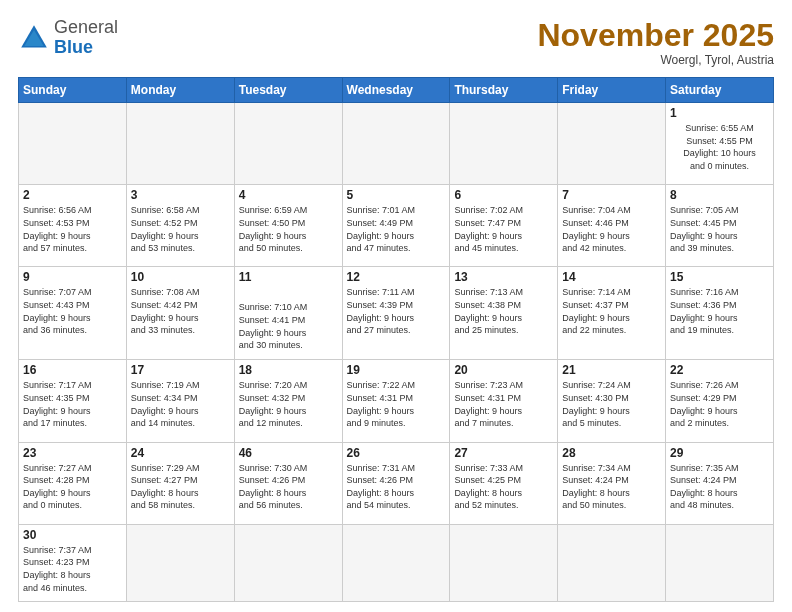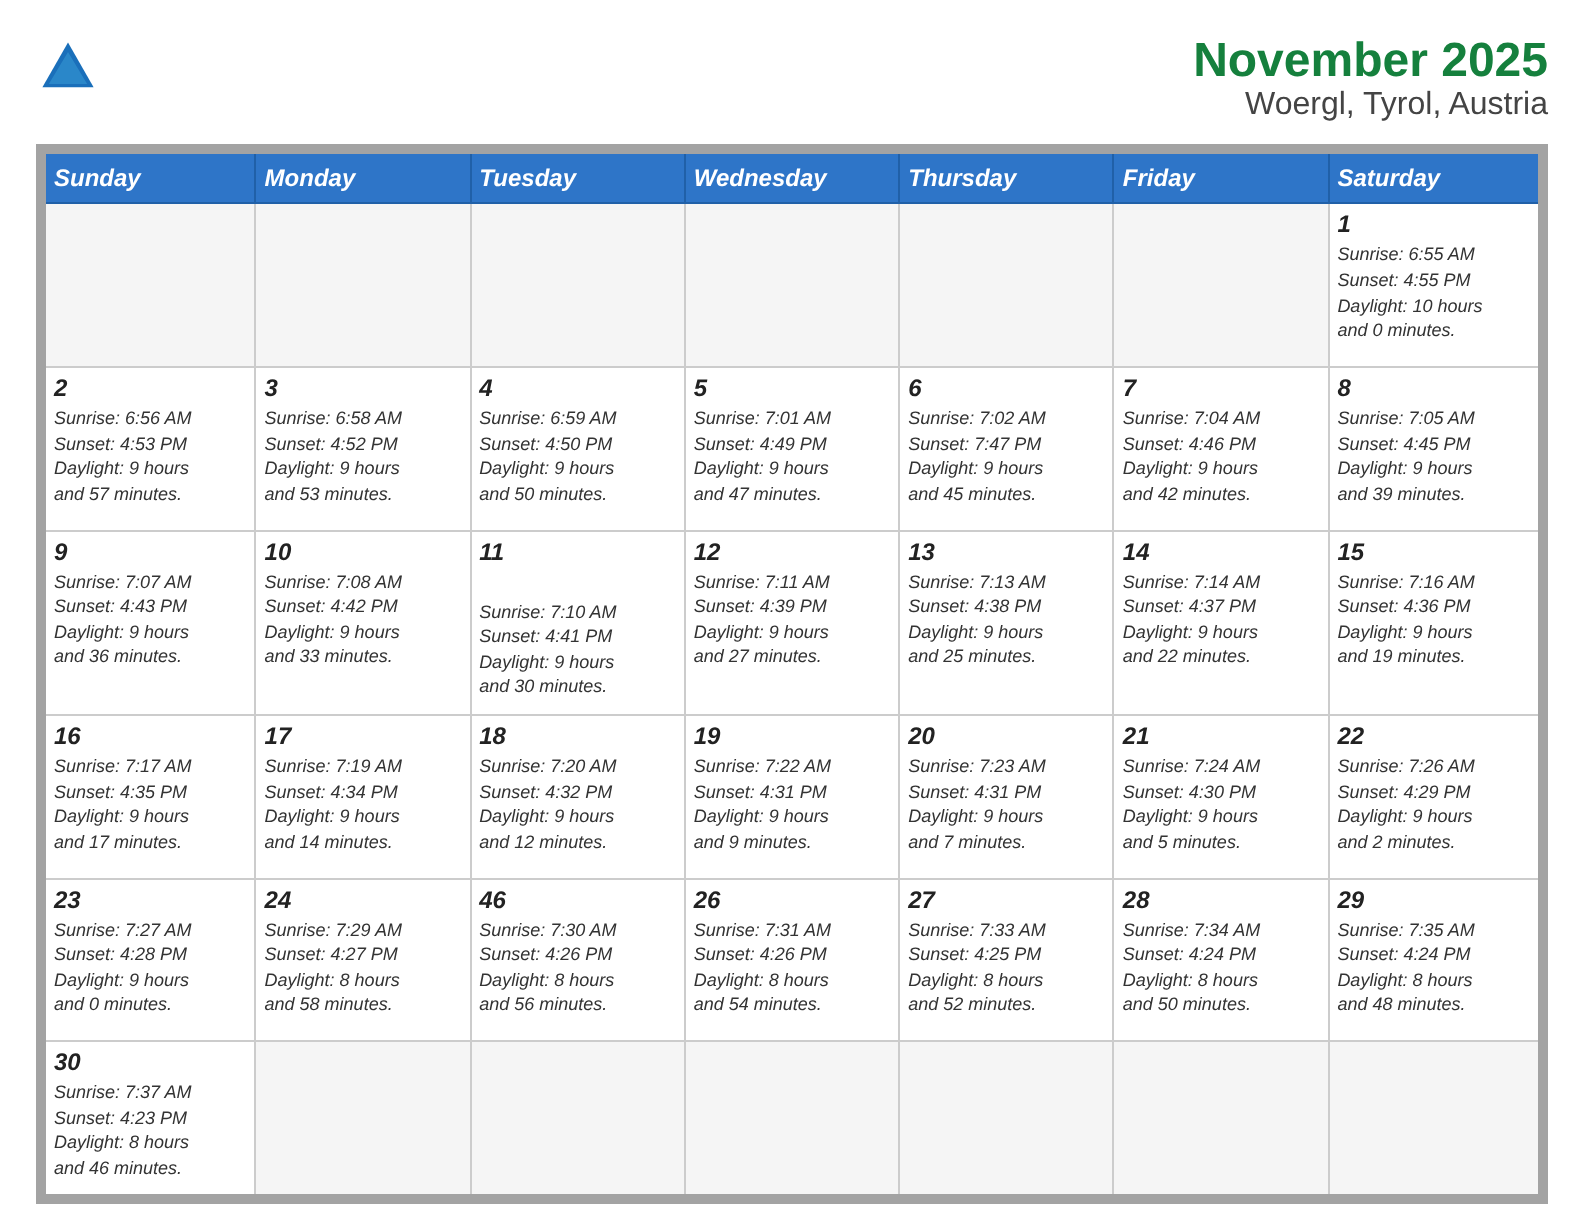--- a/index.html
+++ b/index.html
@@ -41,36 +41,35 @@
       font-weight: bold;
     }
     .logo-icon {
       width: 32px;
       height: 32px;
     }
     .title-block {
       text-align: right;
     }
     .month-title {
-      font-size: 24px;
+      font-size: 32px;
       font-weight: bold;
-      color: #15803d;
+      color: #a16207;
       line-height: 1.1;
     }
     .subtitle {
-      font-size: 16px;
+      font-size: 12px;
       color: #444;
     }
     .calendar {
       flex: 1;
-      border: 5px solid #a3a3a3;
+      border: 1px solid #a3a3a3;
       border-collapse: collapse;
       width: 100%;
       table-layout: fixed;
-      font-style: italic;
     }
     .calendar th {
       background-color: #2e75c8;
       color: #fff;
       font-size: 12px;
       font-weight: bold;
       padding: 5px 4px;
       border: 1px solid #2060a8;
       text-align: left;
     }
@@ -105,20 +104,24 @@
 </head>
 <body>
 
 <div class="page">
   <div class="header">
     <div class="logo">
       <svg class="logo-icon" viewBox="0 0 40 40">
         <polygon points="20,4 36,32 4,32" fill="#1a6fba"></polygon>
         <polygon points="20,10 32,30 8,30" fill="#3a9fd8" opacity="0.5"></polygon>
       </svg>
+      <div class="logo-text">
+        <span class="general">General</span><br>
+        <span class="blue">Blue</span>
+      </div>
     </div>
     <div class="title-block">
       <div class="month-title">November 2025</div>
       <div class="subtitle">Woergl, Tyrol, Austria</div>
     </div>
   </div>
 
   <table class="calendar">
     <thead>
       <tr>
@@ -134,21 +137,21 @@
     <tbody id="calendar-body">
     <tr>
           <td class="empty"></td>
           <td class="empty"></td>
           <td class="empty"></td>
           <td class="empty"></td>
           <td class="empty"></td>
           <td class="empty"></td>
           <td>
             <span class="day-number">1</span>
-            <div class="day-info" style="white-space: pre-line;">Sunrise: 6:55 AM
+            <div class="day-info" style="white-space: pre-line; text-align: center;">Sunrise: 6:55 AM
 Sunset: 4:55 PM
 Daylight: 10 hours
 and 0 minutes.</div>
           </td>
         </tr>
         <tr>
           <td>
             <span class="day-number">2</span>
             <div class="day-info" style="white-space: pre-line;">Sunrise: 6:56 AM
 Sunset: 4:53 PM

